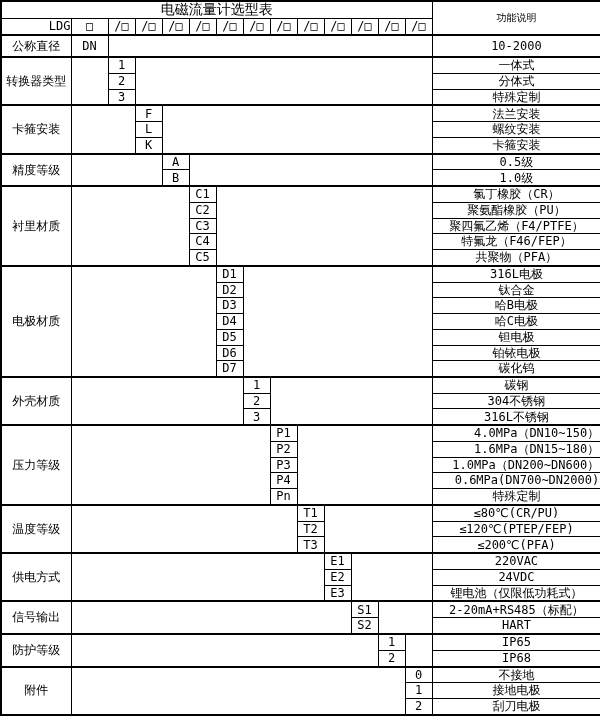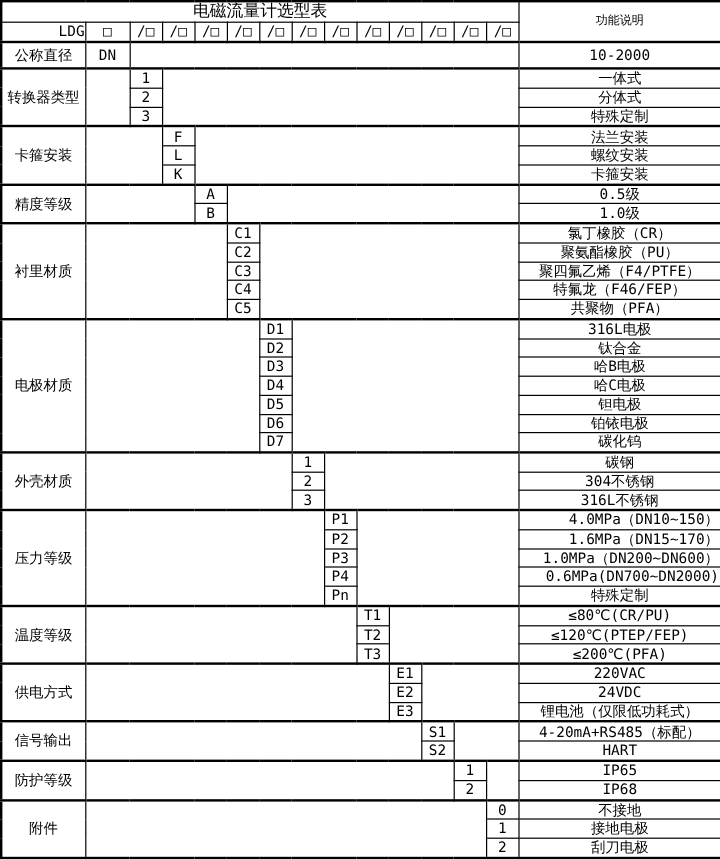--- a/index.html
+++ b/index.html
@@ -194,21 +194,21 @@
       </tr>
       <tr class="sec-start">
         <td class="lbl" rowspan="5">压力等级</td>
         <td class="filler" rowspan="5" colspan="7"></td>
         <td class="code">P1</td>
         <td class="filler" rowspan="5" colspan="5"></td>
         <td class="desc left">4.0MPa（DN10~150）</td>
       </tr>
       <tr>
         <td class="code">P2</td>
-        <td class="desc left">1.6MPa（DN15~170）</td>
+        <td class="desc left">1.6MPa（DN15~180）</td>
       </tr>
       <tr>
         <td class="code">P3</td>
         <td class="desc left">1.0MPa（DN200~DN600）</td>
       </tr>
       <tr>
         <td class="code">P4</td>
         <td class="desc left">0.6MPa(DN700~DN2000)</td>
       </tr>
       <tr>
@@ -243,21 +243,21 @@
       </tr>
       <tr>
         <td class="code">E3</td>
         <td class="desc">锂电池（仅限低功耗式）</td>
       </tr>
       <tr class="sec-start">
         <td class="lbl" rowspan="2">信号输出</td>
         <td class="filler" rowspan="2" colspan="10"></td>
         <td class="code">S1</td>
         <td class="filler" rowspan="2" colspan="2"></td>
-        <td class="desc">4-20mA+RS485（标配）</td>
+        <td class="desc">2-20mA+RS485（标配）</td>
       </tr>
       <tr>
         <td class="code">S2</td>
         <td class="desc">HART</td>
       </tr>
       <tr class="sec-start">
         <td class="lbl" rowspan="2">防护等级</td>
         <td class="filler" rowspan="2" colspan="11"></td>
         <td class="code">1</td>
         <td class="filler" rowspan="2" colspan="1"></td>

